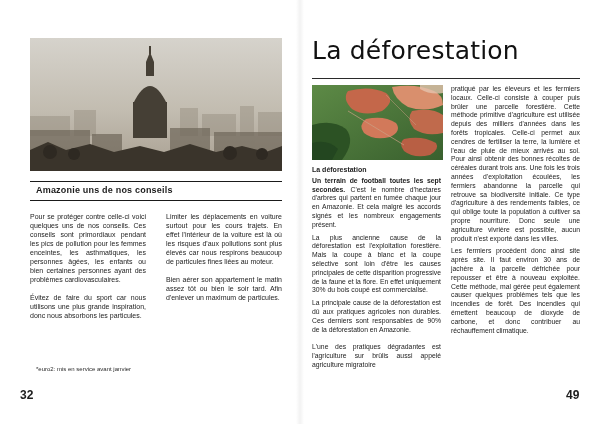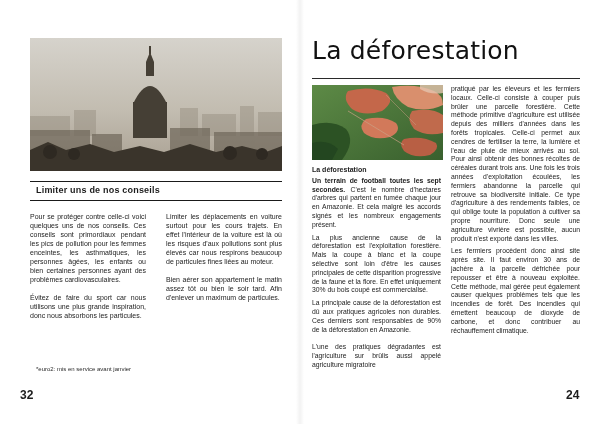--- a/index.html
+++ b/index.html
@@ -107,21 +107,21 @@
       <g fill="#2e2922">
         <circle cx="20" cy="114" r="7"></circle>
         <circle cx="44" cy="116" r="6"></circle>
         <circle cx="200" cy="115" r="7"></circle>
         <circle cx="232" cy="116" r="6"></circle>
       </g>
     </svg>
   </div>
 
   <div class="rule rule-l-top"></div>
-  <div class="l-heading">Limiter uns de nos conseils</div>
+  <div class="l-heading">Amazonie uns de nos conseils</div>
   <div class="rule rule-l-bot"></div>
 
   <div class="l-col l-col1">
     <p>Pour se protéger contre celle-ci voici quelques uns de nos conseils. Ces conseils sont primordiaux pendant les pics de pollution pour les femmes enceintes, les asthmatiques, les personnes âgées, les enfants ou bien certaines personnes ayant des problèmes cardiovasculaires.</p>
     <p>Évitez de faire du sport car nous utilisons une plus grande inspiration, donc nous absorbons les particules.</p>
   </div>
 
   <div class="l-col l-col2">
     <p>Limiter les déplacements en voiture surtout pour les cours trajets. En effet l'intérieur de la voiture est là où les risques d'aux pollutions sont plus élevés car nous respirons beaucoup de particules fines liées au moteur.</p>
     <p>Bien aérer son appartement le matin assez tôt ou bien le soir tard. Afin d'enlever un maximum de particules.</p>
@@ -167,15 +167,15 @@
     <p>La plus ancienne cause de la déforestation est l'exploitation forestière. Mais la coupe à blanc et la coupe sélective sont loin d'être les causes principales de cette disparition progressive de la faune et la flore. En effet uniquement 30% du bois coupé est commercialisé.</p>
     <p>La principale cause de la déforestation est dû aux pratiques agricoles non durables. Ces derniers sont responsables de 90% de la déforestation en Amazonie.</p>
     <p class="gap-before">L'une des pratiques dégradantes est l'agriculture sur brûlis aussi appelé agriculture migratoire</p>
   </div>
 
   <div class="r-col r-col2">
     <p>pratiqué par les éleveurs et les fermiers locaux. Celle-ci consiste à couper puis brûler une parcelle forestière. Cette méthode primitive d'agriculture est utilisée depuis des milliers d'années dans les forêts tropicales. Celle-ci permet aux cendres de fertiliser la terre, la lumière et l'eau de pluie de mieux arrivés au sol. Pour ainsi obtenir des bonnes récoltes de céréales durant trois ans. Une fois les trois années d'exploitation écoulées, les fermiers abandonne la parcelle qui retrouve sa biodiversité initiale. Ce type d'agriculture à des rendements faibles, ce qui oblige toute la population à cultiver sa propre nourriture. Donc seule une agriculture vivrière est possible, aucun produit n'est exporté dans les villes.</p>
     <p>Les fermiers procèdent donc ainsi site après site. Il faut environ 30 ans de jachère à la parcelle défrichée pour repousser et être à nouveau exploitée. Cette méthode, mal gérée peut également causer quelques problèmes tels que les incendies de forêt. Des incendies qui émettent beaucoup de dioxyde de carbone, et donc contribuer au réchauffement climatique.</p>
   </div>
 
-  <div class="pagenum pagenum-right">24</div>
+  <div class="pagenum pagenum-right">49</div>
 
 </div>
 
 </body></html>

